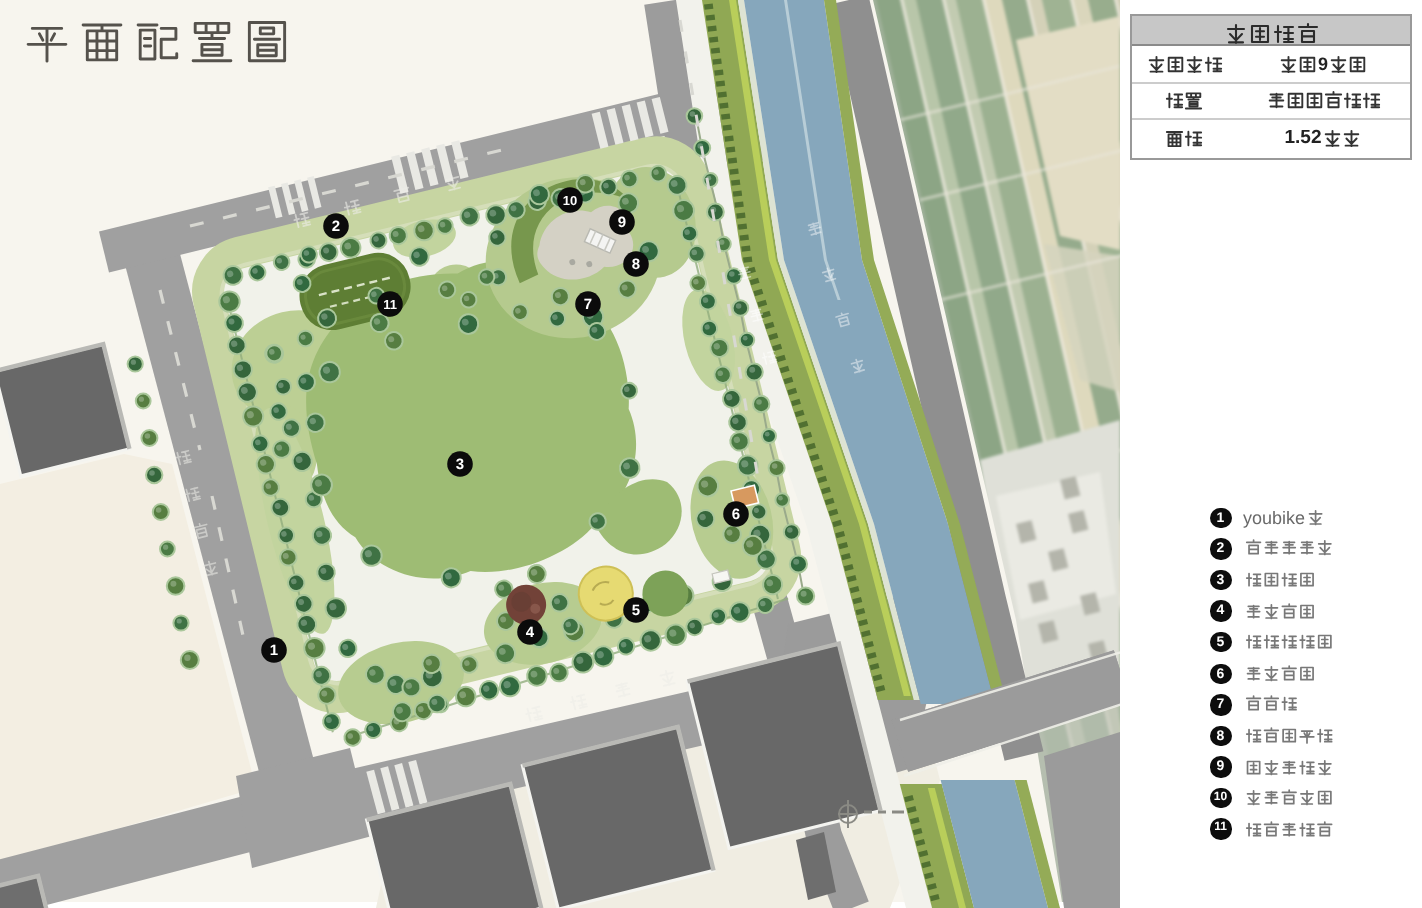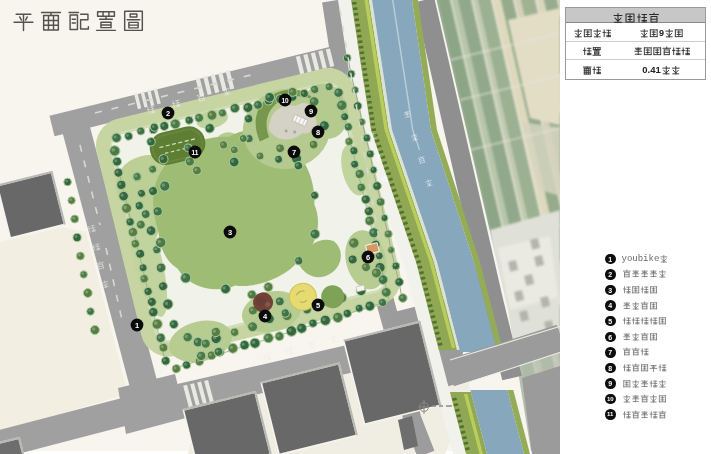--- a/index.html
+++ b/index.html
@@ -767,31 +767,31 @@
             <path d="M28.93 1.27L36.58 1.27M32.75 0.00L32.75 1.27M30.20 2.98L35.30 2.98M30.20 2.98L30.20 7.65M35.30 2.98L35.30 7.65M30.20 5.27L35.30 5.27M30.20 7.65L35.30 7.65" stroke="#333" stroke-width="0.95" fill="none" stroke-linecap="round"></path>
             <path d="M39.70 0.85L39.70 7.65M38.42 3.40L40.98 3.40M42.25 1.27L46.08 1.27M42.25 3.83L46.08 3.83M42.25 6.38L46.08 6.38M44.12 1.27L44.12 7.65M42.25 7.65L46.08 7.65" stroke="#333" stroke-width="0.95" fill="none" stroke-linecap="round"></path>
             <path d="M49.20 0.85L49.20 7.65M47.92 3.40L50.48 3.40M51.75 1.27L55.58 1.27M51.75 3.83L55.58 3.83M51.75 6.38L55.58 6.38M53.62 1.27L53.62 7.65M51.75 7.65L55.58 7.65" stroke="#333" stroke-width="0.95" fill="none" stroke-linecap="round"></path>
           </svg></div>
       </div>
       <div style="display:flex;height:18.5px;align-items:center">
         <div style="width:52px;text-align:center"><svg width="20" height="10" viewBox="-1 -1 20 10" style="display:inline-block;vertical-align:middle">
             <path d="M0.42 1.02L8.07 1.02M4.25 1.02L4.25 2.21M1.27 2.21L7.22 2.21M1.27 2.21L1.27 8.07M7.22 2.21L7.22 8.07M3.23 2.21L3.23 8.07M5.27 2.21L5.27 8.07M1.27 4.25L7.22 4.25M1.27 6.21L7.22 6.21M1.27 8.07L7.22 8.07" stroke="#333" stroke-width="0.95" fill="none" stroke-linecap="round"></path>
             <path d="M11.20 0.85L11.20 7.65M9.93 3.40L12.47 3.40M13.75 1.27L17.57 1.27M13.75 3.83L17.57 3.83M13.75 6.38L17.57 6.38M15.62 1.27L15.62 7.65M13.75 7.65L17.57 7.65" stroke="#333" stroke-width="0.95" fill="none" stroke-linecap="round"></path>
           </svg></div>
-        <div style="flex:1;text-align:center"><span style="font-weight:bold;font-size:9.5px;color:#222;vertical-align:middle;font-family:'Liberation Sans',sans-serif">0.41</span><svg width="20" height="10" viewBox="-1 -1 20 10" style="display:inline-block;vertical-align:middle">
+        <div style="flex:1;text-align:center"><span style="font-weight:bold;font-size:9.5px;color:#222;vertical-align:middle;font-family:'Liberation Sans',sans-serif">1.52</span><svg width="20" height="10" viewBox="-1 -1 20 10" style="display:inline-block;vertical-align:middle">
             <path d="M0.85 2.12L7.65 2.12M4.25 0.42L4.25 8.07M1.70 4.25L4.25 6.97M6.80 4.25L4.25 6.97M1.27 7.82L7.22 7.82" stroke="#333" stroke-width="0.95" fill="none" stroke-linecap="round"></path>
             <path d="M10.35 2.12L17.15 2.12M13.75 0.42L13.75 8.07M11.20 4.25L13.75 6.97M16.30 4.25L13.75 6.97M10.78 7.82L16.73 7.82" stroke="#333" stroke-width="0.95" fill="none" stroke-linecap="round"></path>
           </svg></div>
       </div>
     </div>
     <div style="position:absolute;left:605px;top:251px">
       <div style="height:15.6px;display:flex;align-items:center">
         <div style="width:10.5px;height:10.5px;border-radius:50%;background:#0d0d0d;color:#fff;font-size:7px;font-weight:bold;text-align:center;line-height:11px;font-family:'Liberation Sans',sans-serif">1</div>
         <div style="width:6px"></div>
-        <span style="font-size:9px;color:#6a6a6a;font-family:Liberation Mono, monospace">youbike</span>
+        <span style="font-size:9px;color:#6a6a6a;font-family:Liberation Sans, sans-serif">youbike</span>
         <svg width="10" height="10" viewBox="-1 -1 10 10" style="display:inline-block;vertical-align:middle">
           <path d="M0.76 1.90L6.84 1.90M3.80 0.38L3.80 7.22M1.52 3.80L3.80 6.23M6.08 3.80L3.80 6.23M1.14 6.99L6.46 6.99" stroke="#787878" stroke-width="0.85" fill="none" stroke-linecap="round"></path>
         </svg>
       </div>
       <div style="height:15.6px;display:flex;align-items:center">
         <div style="width:10.5px;height:10.5px;border-radius:50%;background:#0d0d0d;color:#fff;font-size:7px;font-weight:bold;text-align:center;line-height:11px;font-family:'Liberation Sans',sans-serif">2</div>
         <div style="width:6px"></div>
         <svg width="45" height="10" viewBox="-1 -1 45 10" style="display:inline-block;vertical-align:middle">
           <path d="M0.38 1.14L7.22 1.14M3.80 0.00L3.80 1.14M1.52 2.66L6.08 2.66M1.52 2.66L1.52 6.84M6.08 2.66L6.08 6.84M1.52 4.71L6.08 4.71M1.52 6.84L6.08 6.84" stroke="#787878" stroke-width="0.85" fill="none" stroke-linecap="round"></path>
           <path d="M10.04 1.14L15.36 1.14M9.66 3.80L15.74 3.80M10.04 6.46L15.36 6.46M12.70 0.76L12.70 6.84M10.80 2.43L14.60 2.43" stroke="#787878" stroke-width="0.85" fill="none" stroke-linecap="round"></path>

